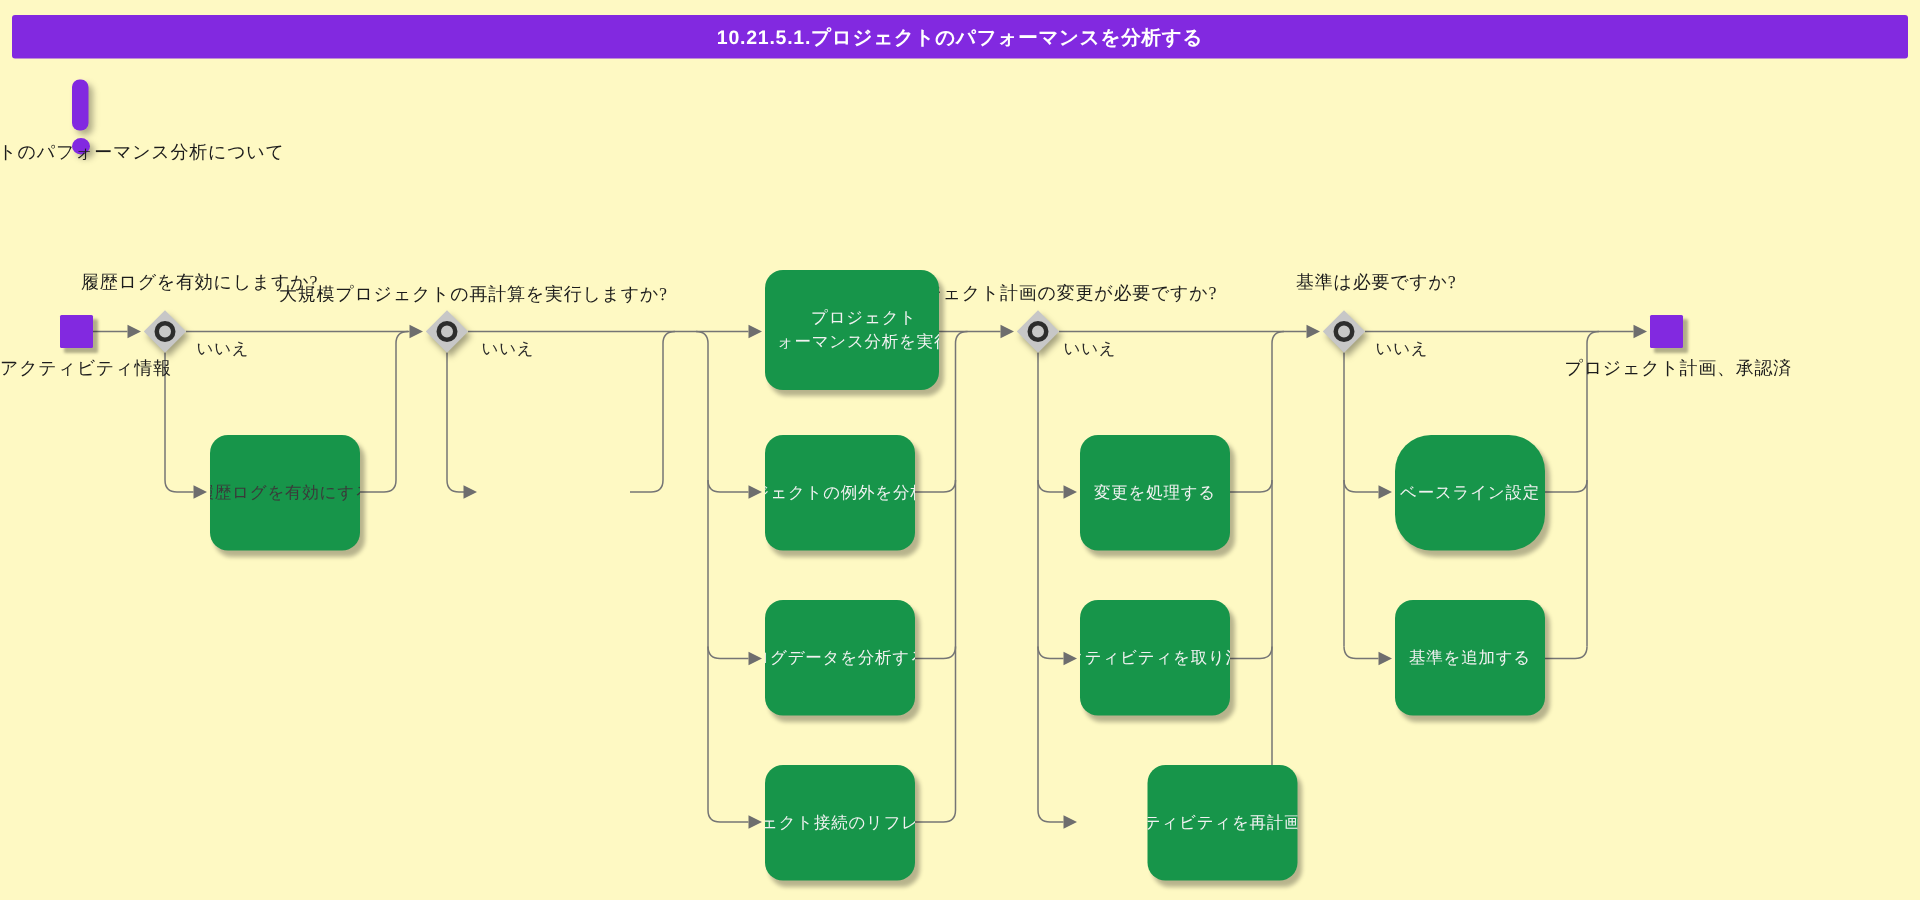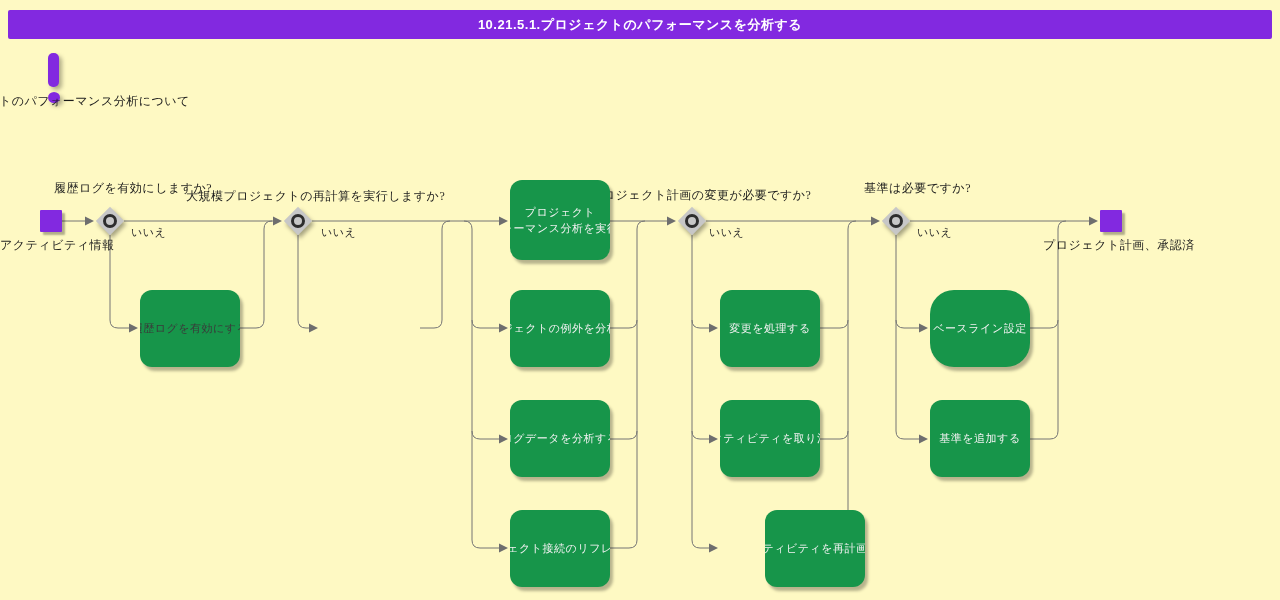--- a/index.html
+++ b/index.html
@@ -36,21 +36,21 @@
       transform:rotate(45deg);}
   .dcirc{position:absolute;left:6.5px;top:6.5px;width:8px;height:8px;background:#C7C7C7;
       border:3.5px solid #2d2d2d;border-radius:50%;}
   .act{
     position:absolute;width:100px;height:77px;background:#17954A;border-radius:12px;
     box-shadow:3px 4px 3px rgba(0,0,0,0.28);
     display:flex;align-items:center;justify-content:center;
     overflow:hidden;white-space:nowrap;
     color:#f2f2f2;font-size:11px;letter-spacing:0.5px;
   }
-  .act.tall{height:80px;flex-direction:column;line-height:16px;}
+  .act.tall{height:80px;flex-direction:column;line-height:16px;padding-left:16px;}
   .act.dark{color:#3a3a3a;}
   
   .lbl{position:absolute;font-size:12px;letter-spacing:0.5px;white-space:nowrap;color:#1c1c1c;}
   .lbl.small{font-size:11px;color:#2a2a2a;}
 </style>
 </head>
 <body>
 
 <div class="canvas">
 

